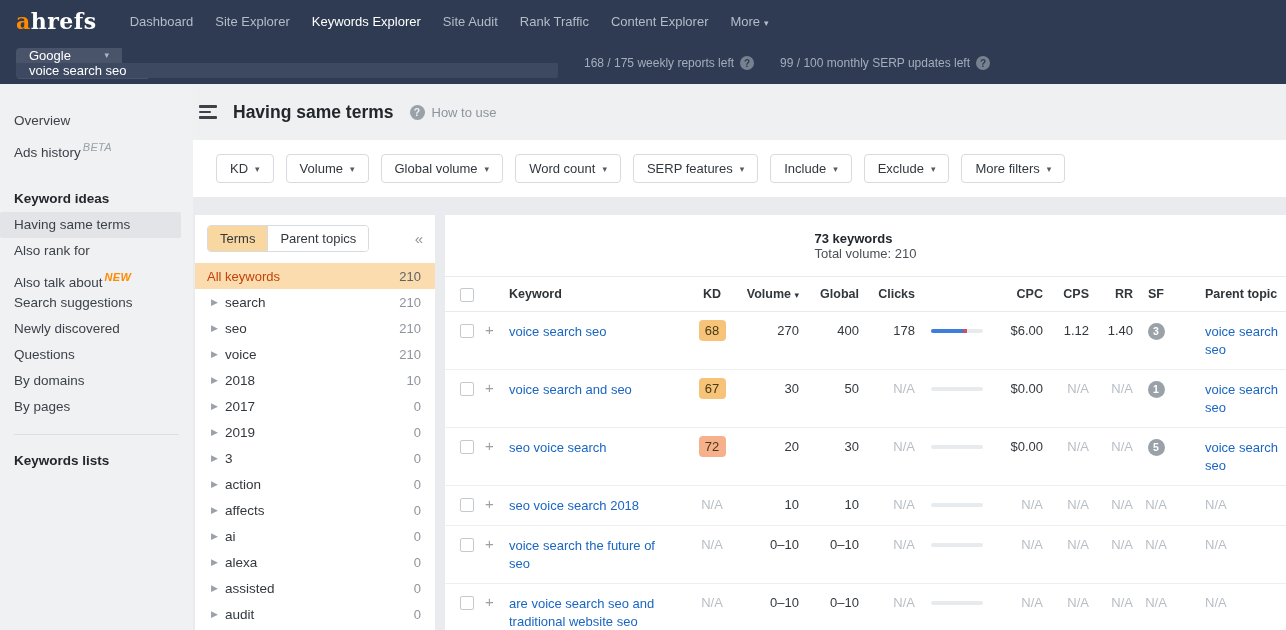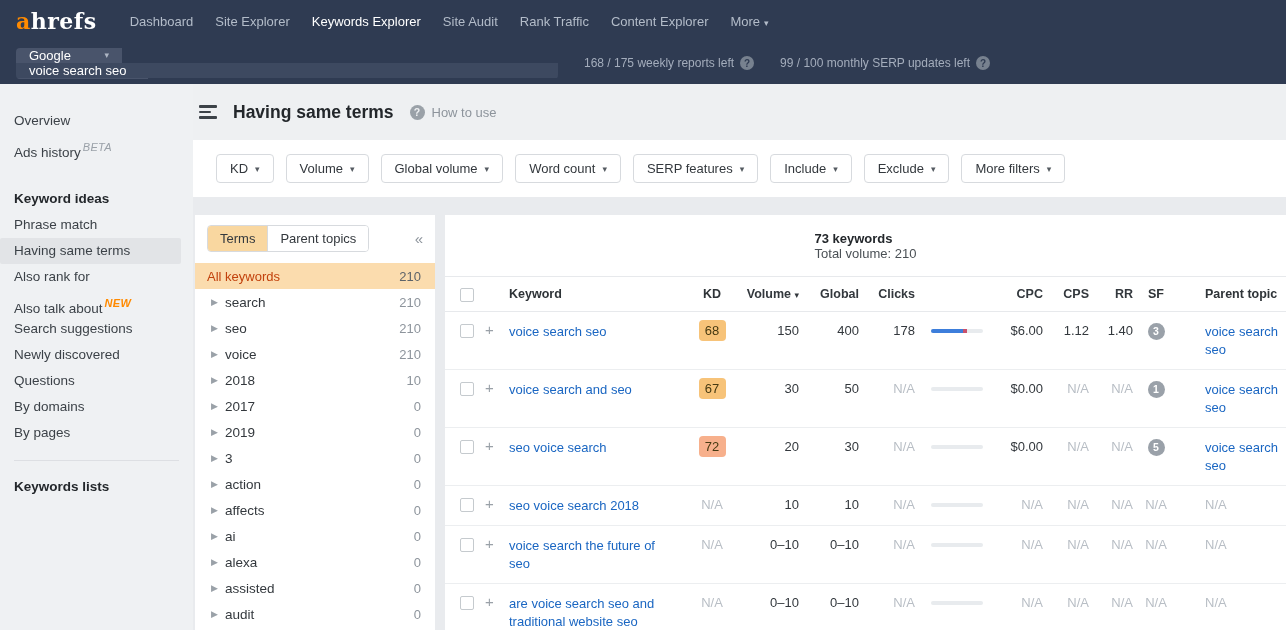--- a/index.html
+++ b/index.html
@@ -142,21 +142,20 @@
     </div>
 </div>
 
 <div class="shell">
 
   <div class="sidebar" id="sidebar">
       <div class="side-item">Overview</div>
       <div class="side-item">Ads history<span class="sup-badge sup-beta">BETA</span></div>
       <div class="side-gap"></div>
       <div class="side-header">Keyword ideas</div>
-      <div class="side-item">Phrase match</div>
       <div class="side-item selected">Having same terms</div>
       <div class="side-item">Also rank for</div>
       <div class="side-item">Also talk about<span class="sup-badge sup-new">NEW</span></div>
       <div class="side-item">Search suggestions</div>
       <div class="side-item">Newly discovered</div>
       <div class="side-item">Questions</div>
       <div class="side-item">By domains</div>
       <div class="side-item">By pages</div>
       <div class="side-divider"></div>
       <div class="side-header">Keywords lists</div>
@@ -295,21 +294,21 @@
           <div class="c-parent">Parent topic</div>
         </div>
         <div id="tbody">
             <div class="tgrid trow">
               <div class="c-check">
                 <div class="checkbox"></div>
               </div>
               <div class="c-plus">+</div>
               <div class="c-kw"><span class="kwlink">voice search seo</span></div>
               <div class="c-kd"><span class="kd-badge" style="background: rgb(247, 195, 121);">68</span></div>
-              <div class="num">150</div>
+              <div class="num">270</div>
               <div class="num">400</div>
               <div class="num">178</div>
               <div class="c-bar">
                 <div class="bar">
                   <span class="seg" style="left: 0px; width: 62%; background: rgb(61, 126, 219);"></span>
                   <span class="seg" style="left: 62%; width: 8%; background: rgb(201, 80, 107);"></span>
                 </div>
               </div>
               <div class="num">$6.00</div>
               <div class="num">1.12</div>

